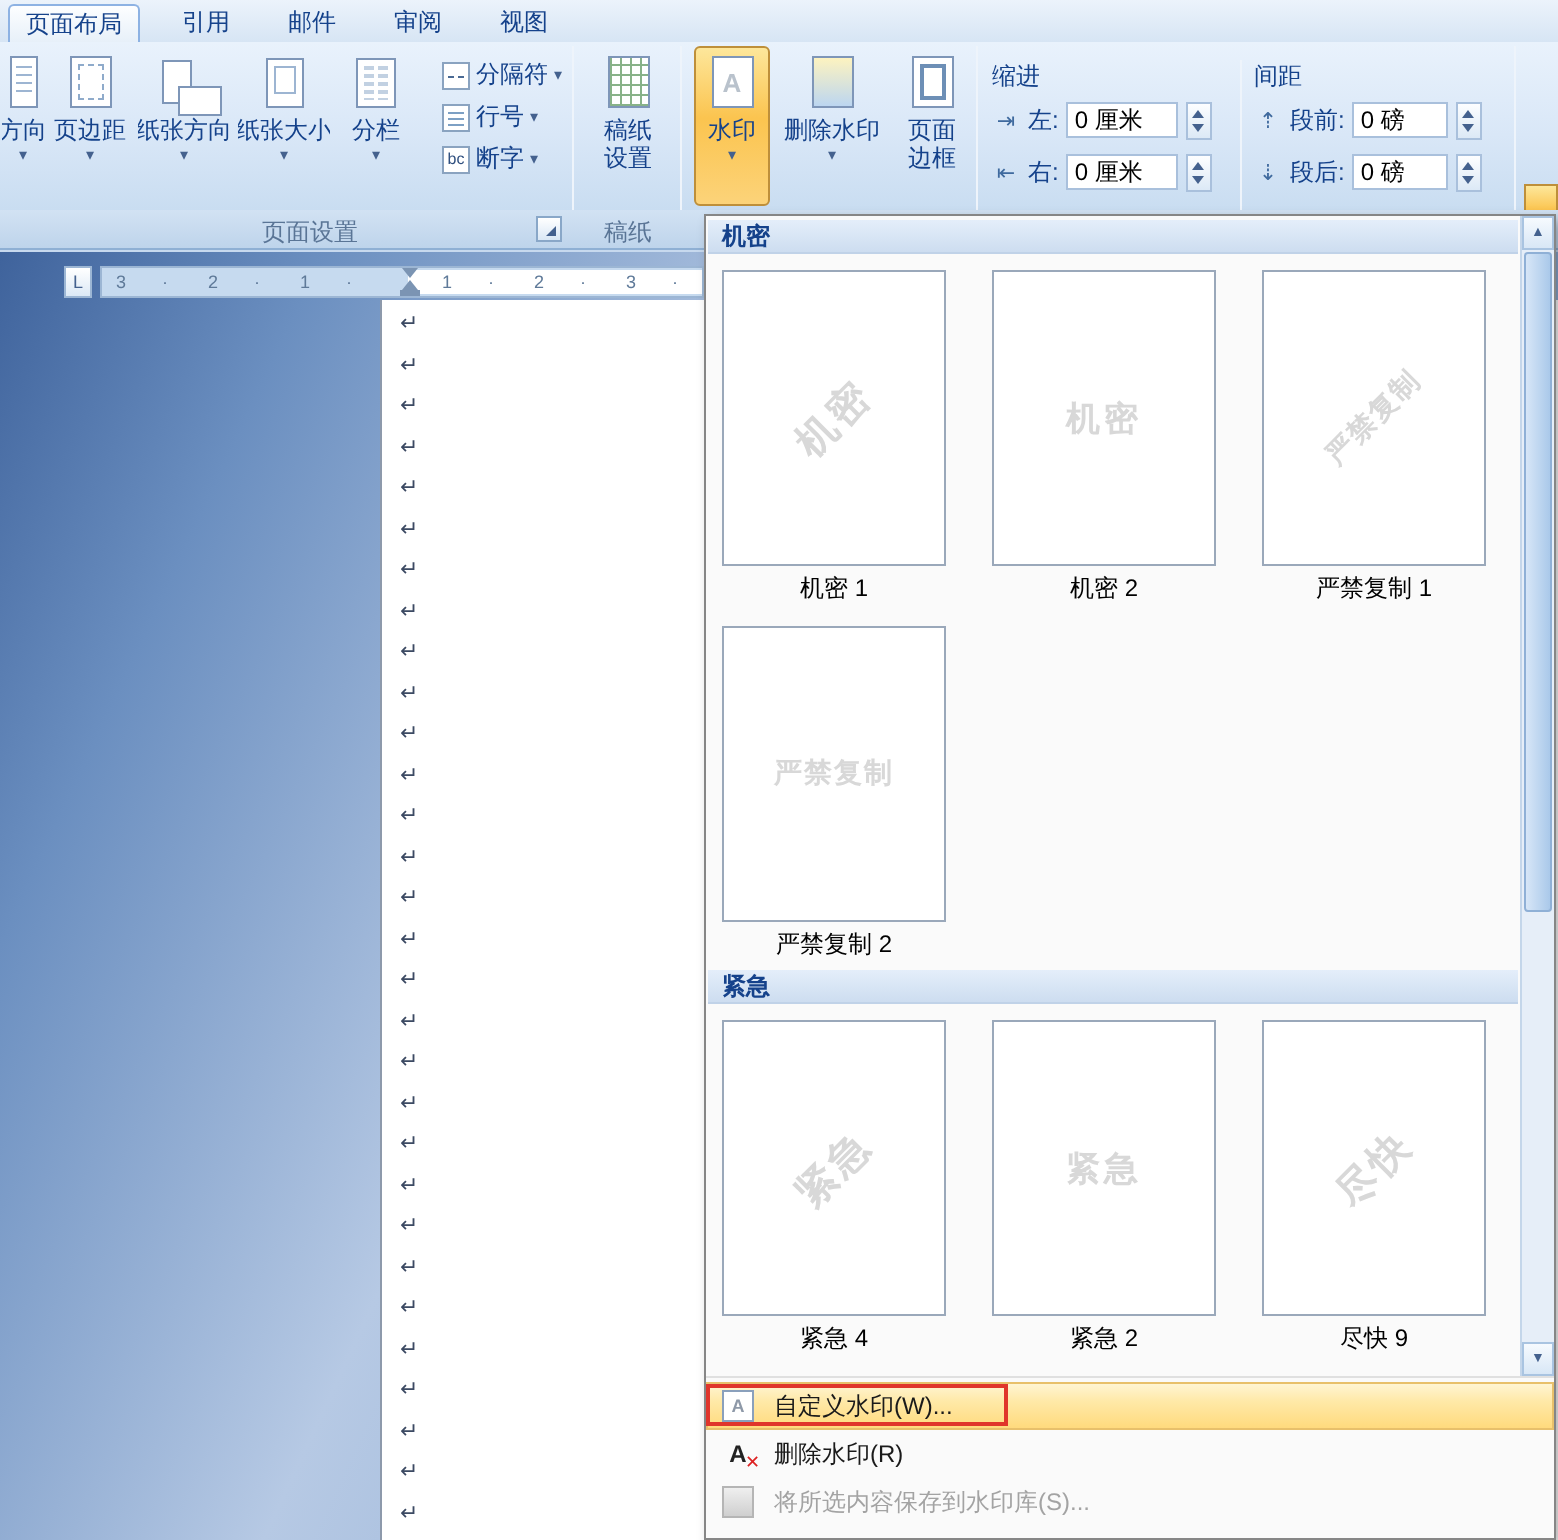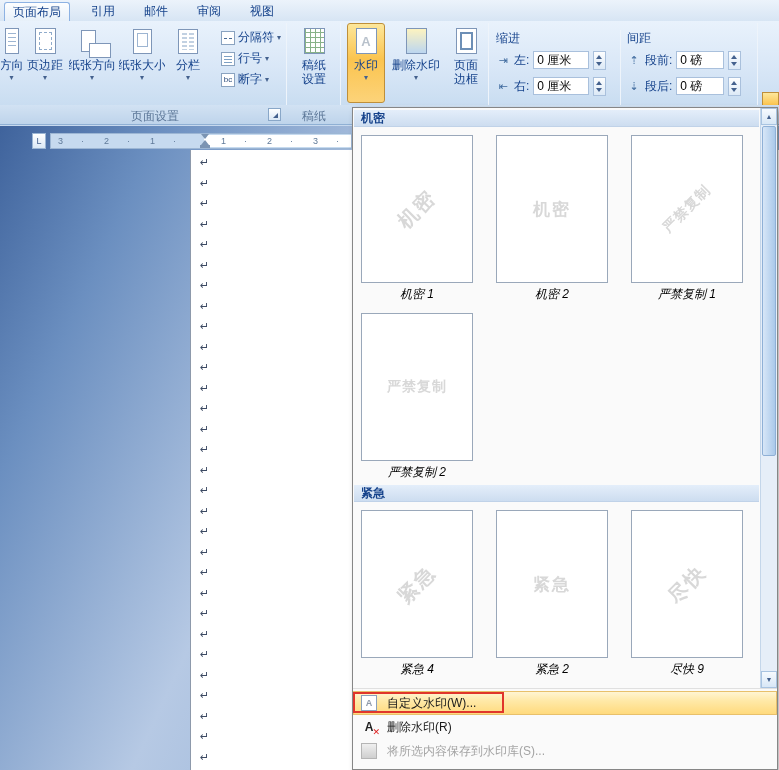--- a/index.html
+++ b/index.html
@@ -121,21 +121,21 @@
            font-weight:bold; color:#15428b; background:linear-gradient(#e4eefa,#cdddf0);
            border-bottom:1px solid #c0d2e8; }
   .trow { display:flex; padding:8px 0 0 8px; gap:23px; }
   .lrow { display:flex; padding:3px 0 2px 8px; gap:23px; }
   .thumb { width:112px; height:148px; border:1px solid #9aa8ba; background:#fff; position:relative;
            display:flex; align-items:center; justify-content:center; overflow:hidden; flex:none; }
   .wm { color:#d8d8d8; font-weight:bold; font-size:20px; letter-spacing:2px; white-space:nowrap; }
   .thumb.diag .wm { transform:rotate(-45deg); }
   .thumb.horiz .wm { font-size:17px; }
   .thumb.sm4 .wm { font-size:14px; letter-spacing:1px; }
-  .tlabel { width:112px; text-align:center; font-size:12px; color:#000; flex:none;font-style:italic; }
+  .tlabel { width:112px; text-align:center; font-size:12px; color:#000; flex:none; }
 
   .vscroll { position:absolute; right:0; top:0; width:17px; height:580px; background:#e6eef8;
              border-left:1px solid #c4d6ea; }
   .sbtn { position:absolute; left:0; width:16px; height:17px;
           background:linear-gradient(#f6fafe,#d8e7f6); border:1px solid #a9c4e1;
           display:flex; align-items:center; justify-content:center; }
   .sbtn span { font-size:7px; color:#44618e; }
   .sbtn.up { top:0; } .sbtn.down { bottom:0; }
   .sthumb { position:absolute; left:1px; top:18px; width:14px; height:330px;
             background:linear-gradient(90deg,#d7e6f7,#aac9ea); border:1px solid #8fb0d6;

